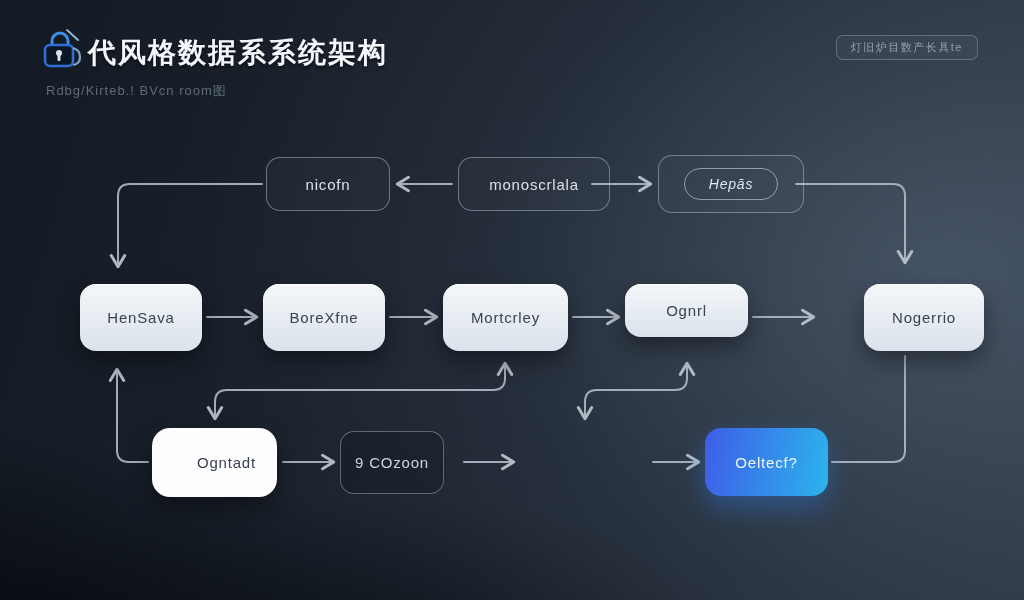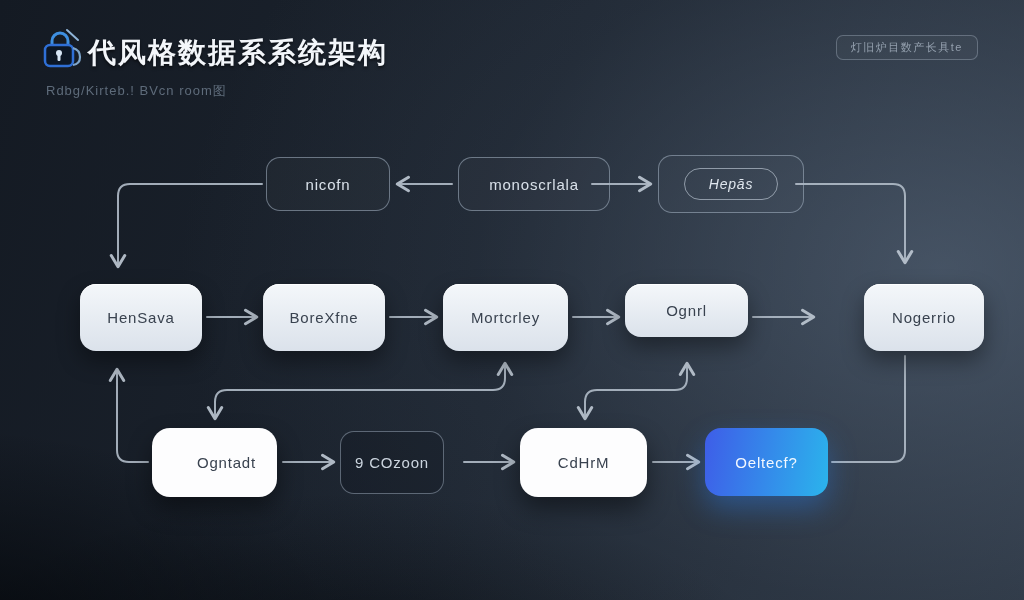--- a/index.html
+++ b/index.html
@@ -161,20 +161,17 @@
   <div class="node light n-nogerrio">
     <span>Nogerrio</span>
   </div>
 
   <div class="node white n-ogntadt">
     <span>Ogntadt</span>
   </div>
   <div class="node outline-dark n-cozoon">
     <span>9 COzoon</span>
   </div>
-  <div class="node white n-cdhrm">
-    <span>CdHrM</span>
-  </div>
   <div class="node highlight n-oeltecf">
     <span>Oeltecf?</span>
   </div>
 
 </div>
 
 </body></html>

